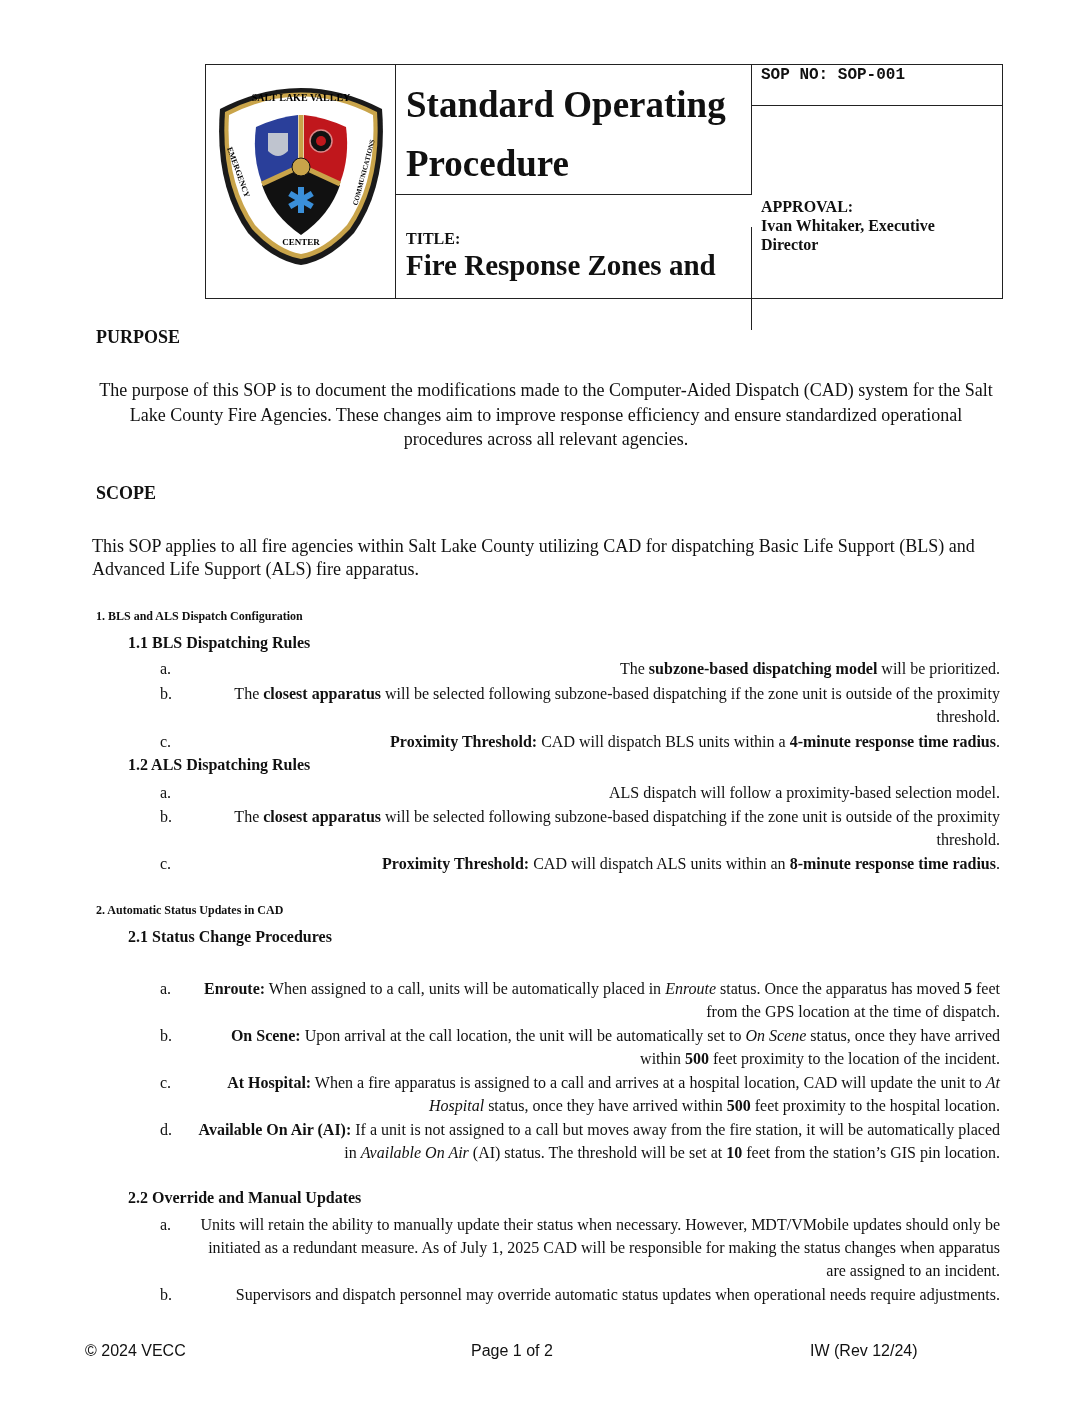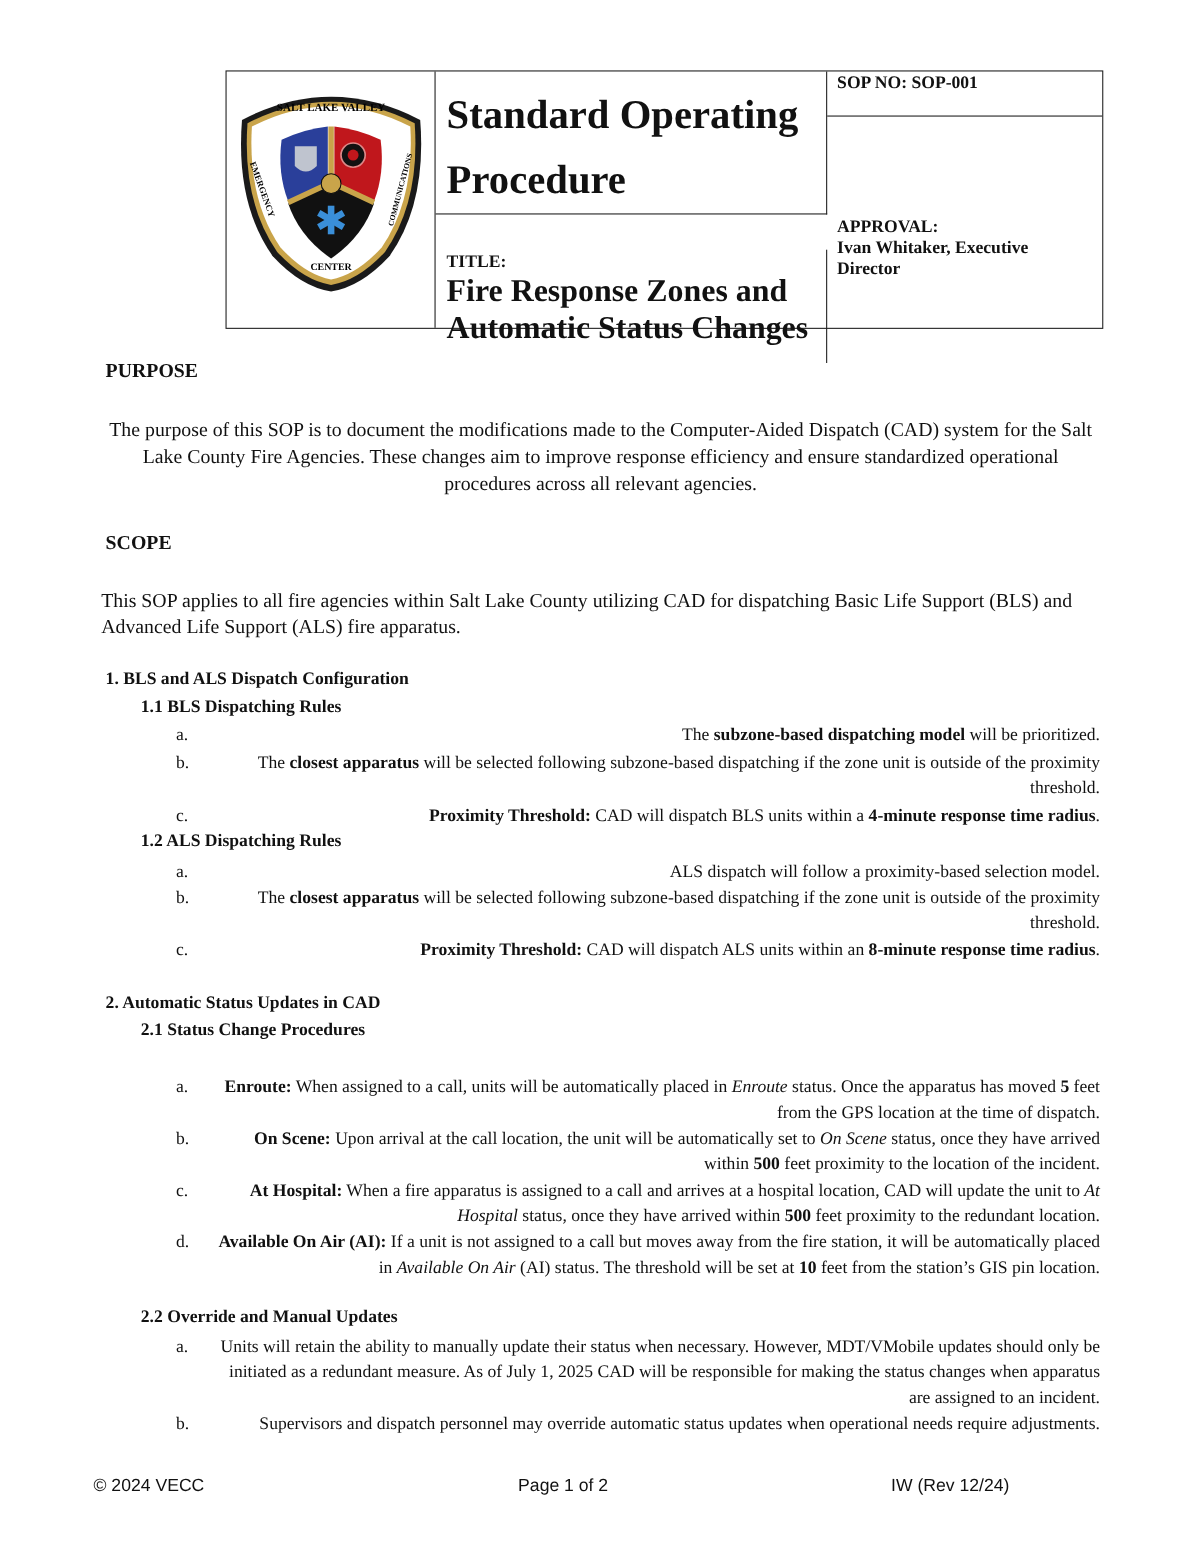--- a/index.html
+++ b/index.html
@@ -10,35 +10,35 @@
   
   .hdr { position: absolute; left: 205px; top: 64px; width: 798px; height: 235px;
          border: 1.5px solid #222; box-sizing: border-box; }
   .hdr .logo-cell { position: absolute; left: 0; top: 0; width: 190px; height: 100%;
          border-right: 1.5px solid #222; box-sizing: border-box; }
   .hdr .mid-top { position: absolute; left: 190px; top: 0; width: 356px; height: 130px;
          border-right: 1.5px solid #222; border-bottom: 1.5px solid #222; box-sizing: border-box; padding: 2px 10px; }
   .hdr .mid-bot { position: absolute; left: 190px; top: 130px; width: 356px; height: 103px;
          border-right: 1.5px solid #222; box-sizing: border-box; padding: 2px 10px; margin-top: 32px; }
   .hdr .r1 { position: absolute; left: 546px; top: 0; width: 250px; height: 41px;
-         border-bottom: 1.5px solid #222; box-sizing: border-box; padding: 1px 9px; }
+         border-bottom: 1.5px solid #222; box-sizing: border-box; padding: 1px 9px; font-family: Liberation Mono, monospace; }
   .hdr .r2 { position: absolute; left: 546px; top: 41px; width: 250px; height: 89px;
          border-bottom: 1.5px solid #222; box-sizing: border-box; padding: 1px 9px; }
   .hdr .r3 { position: absolute; left: 546px; top: 130px; width: 250px; height: 103px;
          box-sizing: border-box; padding: 2px 9px; }
   .sop-title { font-weight: bold; font-size: 37px; line-height: 43px; margin-top: 16px; }
   .small-lbl { font-weight: bold; font-size: 16px; line-height: 19px; }
   .small-val { font-size: 16px; line-height: 19px; }
   .doc-title { font-weight: bold; font-size: 29px; line-height: 31px; margin-top: 2px; }
 
   
   .sec-h { position: absolute; left: 96px; font-weight: bold; font-size: 18px; }
   .para { position: absolute; left: 96px; width: 900px; font-size: 18px; line-height: 24.5px; text-align: center; }
   .para16 { position: absolute; left: 92px; width: 900px; font-size: 18px; line-height: 23px; }
-  .h1 { position: absolute; left: 96px; font-weight: bold; font-size: 16px; }
+  .h1 { position: absolute; left: 96px; font-weight: bold; font-size: 12px; }
   .h2 { position: absolute; left: 128px; font-weight: bold; font-size: 16px; }
   .intro { position: absolute; left: 160px; font-size: 16px; }
   .li { position: absolute; left: 160px; width: 840px; font-size: 16px; line-height: 23px; }
   .li .mk { position: absolute; left: 0; top: 0; width: 30px; }
   .li .tx { display: block; margin-left: 32px; text-align: right; }
   b { font-weight: bold; }
   i { font-style: italic; }
 
   .footer { position: absolute; top: 1342px; font-family: "Liberation Sans", "DejaVu Sans", sans-serif; font-size: 16px; }
 </style>
@@ -77,21 +77,20 @@
         <text x="160" y="108" font-family="Liberation Serif, serif" font-weight="bold" font-size="7" transform="rotate(-75 160 108)" text-anchor="middle">COMMUNICATIONS</text>
       </svg>
     </div>
     <div class="mid-top">
       <div class="sop-title">Standard Operating</div>
       <div class="sop-title">Procedure</div>
     </div>
     <div class="mid-bot">
       <div class="small-lbl">TITLE:</div>
       <div class="doc-title">Fire Response Zones and</div>
-      <div class="doc-title">Automatic Status Changes</div>
     </div>
     <div class="r1">
       <div class="small-lbl">SOP NO: SOP-001</div>
     </div>
     <div class="r3">
       <div class="small-lbl">APPROVAL:</div>
       <div class="small-lbl">Ivan Whitaker, Executive</div>
       <div class="small-lbl">Director</div>
     </div>
   </div>
@@ -138,21 +137,21 @@
   <div class="li" style="top:977px;">
     <span class="mk">a.</span>
     <span class="tx"><b>Enroute:</b><span> When assigned to a call, units will be automatically placed in </span><i>Enroute</i><span> status. Once the apparatus has moved </span><b>5</b><span> feet from the GPS location at the time of dispatch.</span></span>
   </div>
   <div class="li" style="top:1024px;">
     <span class="mk">b.</span>
     <span class="tx"><b>On Scene:</b><span> Upon arrival at the call location, the unit will be automatically set to </span><i>On Scene</i><span> status, once they have arrived within </span><b>500</b><span> feet proximity to the location of the incident.</span></span>
   </div>
   <div class="li" style="top:1071px;">
     <span class="mk">c.</span>
-    <span class="tx"><b>At Hospital:</b><span> When a fire apparatus is assigned to a call and arrives at a hospital location, CAD will update the unit to </span><i>At Hospital</i><span> status, once they have arrived within </span><b>500</b><span> feet proximity to the redundant location.</span></span>
+    <span class="tx"><b>At Hospital:</b><span> When a fire apparatus is assigned to a call and arrives at a hospital location, CAD will update the unit to </span><i>At Hospital</i><span> status, once they have arrived within </span><b>500</b><span> feet proximity to the hospital location.</span></span>
   </div>
   <div class="li" style="top:1118px;">
     <span class="mk">d.</span>
     <span class="tx"><b>Available On Air (AI):</b><span> If a unit is not assigned to a call but moves away from the fire station, it will be automatically placed in </span><i>Available On Air</i><span> (AI) status. The threshold will be set at </span><b>10</b><span> feet from the station’s GIS pin location.</span></span>
   </div>
 
   <div class="h2" style="top:1189px;">2.2 Override and Manual Updates</div>
   <div class="li" style="top:1213px;">
     <span class="mk">a.</span>
     <span class="tx">Units will retain the ability to manually update their status when necessary. However, MDT/VMobile updates should only be initiated as a redundant measure. As of July 1, 2025 CAD will be responsible for making the status changes when apparatus are assigned to an incident.</span>

